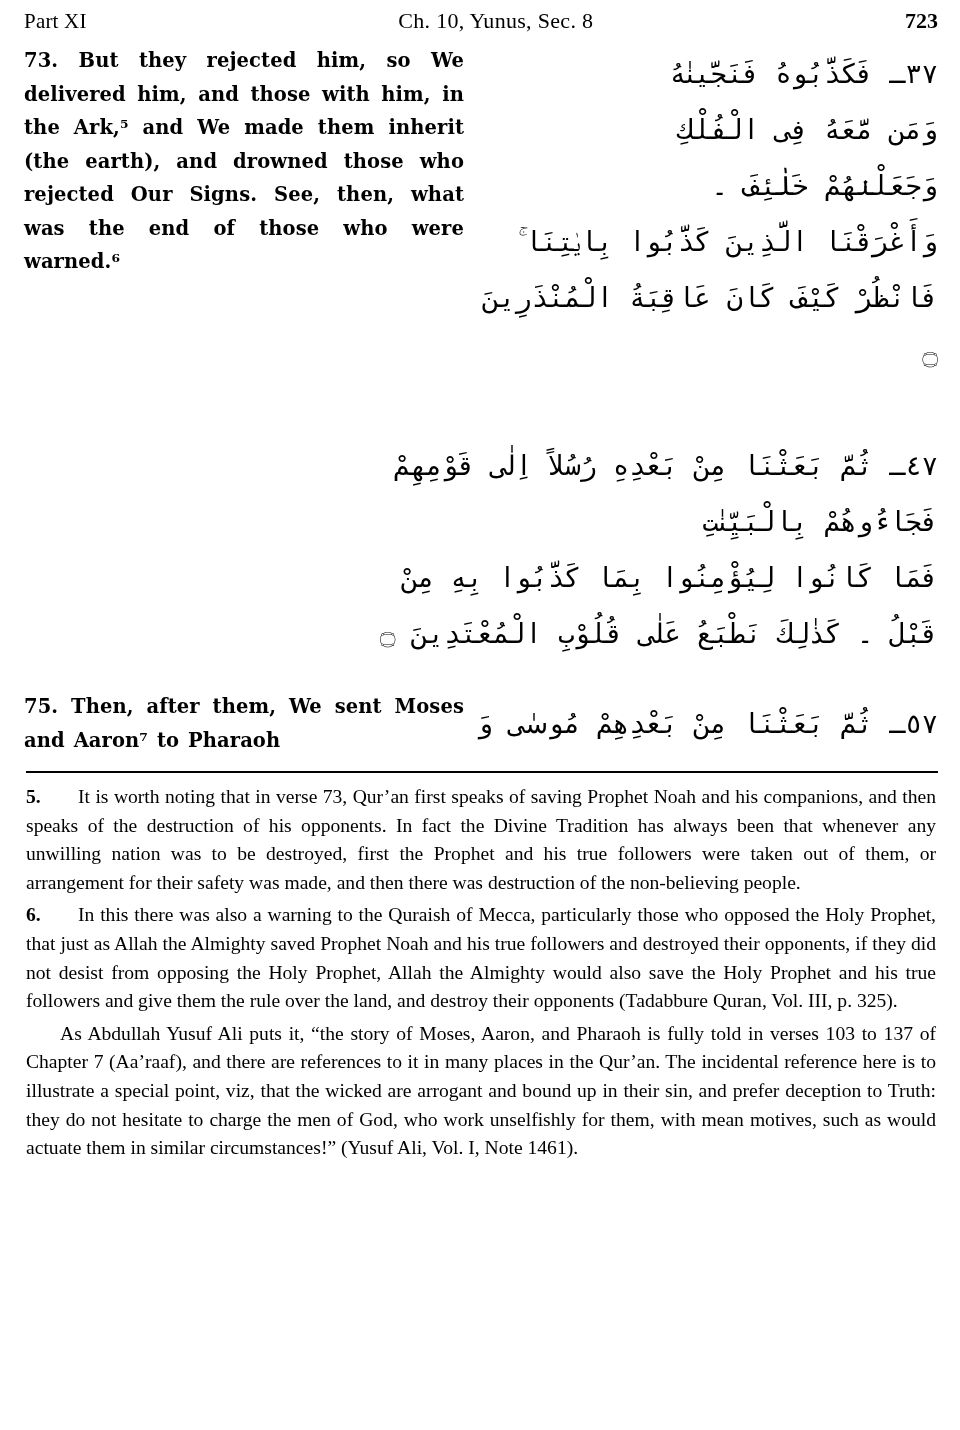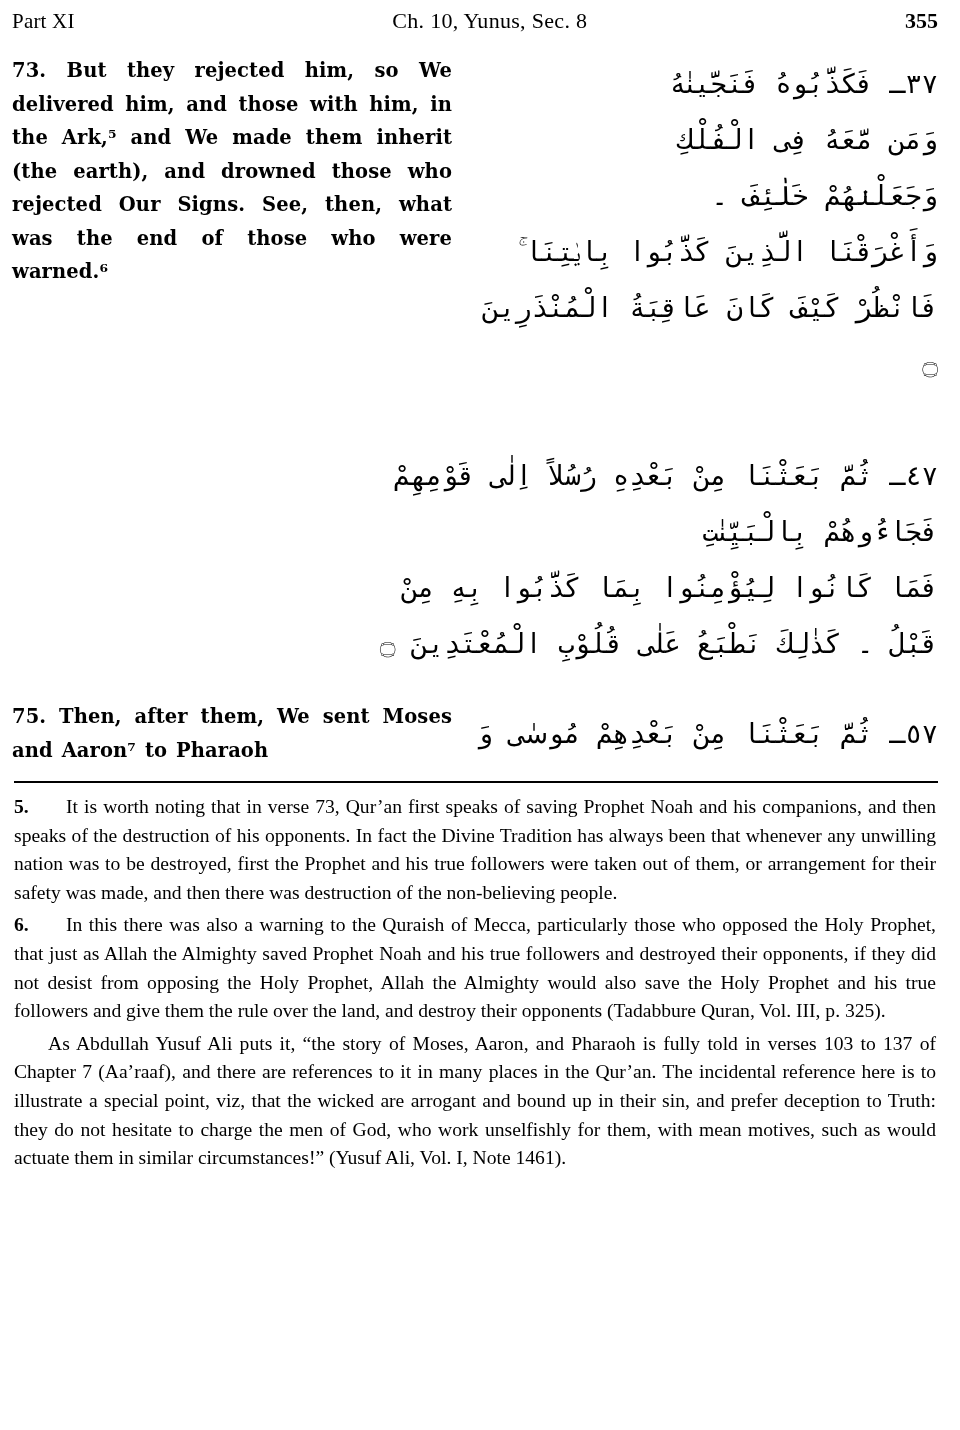--- a/index.html
+++ b/index.html
@@ -12,21 +12,21 @@
     height: 1430px;
     font-family: "Liberation Serif", serif;
     color: #000000;
     overflow: hidden;
   }
   .page {
     position: relative;
     width: 960px;
     height: 1232px;
     box-sizing: border-box;
-    padding: 8px 18px 0 10px;
+    padding: 8px 18px 0 22px;
   }
 
   
   .header {
     display: flex;
     align-items: baseline;
     font-size: 21px;
     padding: 0 4px 0 2px;
     height: 34px;
   }
@@ -41,21 +41,21 @@
     letter-spacing: 0.3px;
   }
   .header .pageno {
     flex: 0 0 auto;
     font-weight: bold;
     font-size: 22px;
   }
 
   
   .verse-area {
-    margin-top: 12px;
+    margin-top: 2px;
     position: relative;
   }
   .verse-row {
     display: flex;
     align-items: flex-start;
     margin-bottom: 26px;
   }
   .verse-row:last-child { margin-bottom: 0; }
 
   .trans-col {
@@ -120,21 +120,21 @@
   }
 </style>
 </head>
 <body>
 
 <div class="page">
 
   <div class="header">
     <div class="part">Part XI</div>
     <div class="center">Ch. 10, Yunus, Sec. 8</div>
-    <div class="pageno">355</div>
+    <div class="pageno">723</div>
   </div>
 
   <div class="verse-area">
 
     <div class="verse-row">
       <div class="trans-col spread-1">
         <span>73. But they rejected him, so We delivered him, and those with him, in the Ark,⁵ and We made them inherit (the earth), and drowned those who rejected Our Signs. See, then, what was the end of those who were warned.⁶</span>
       </div>
       <div class="arabic-col v73">٣٧ـ فَكَذَّبُوهُ فَنَجَّينٰهُ
 وَمَن مَّعَهُ فِى الْفُلْكِ

